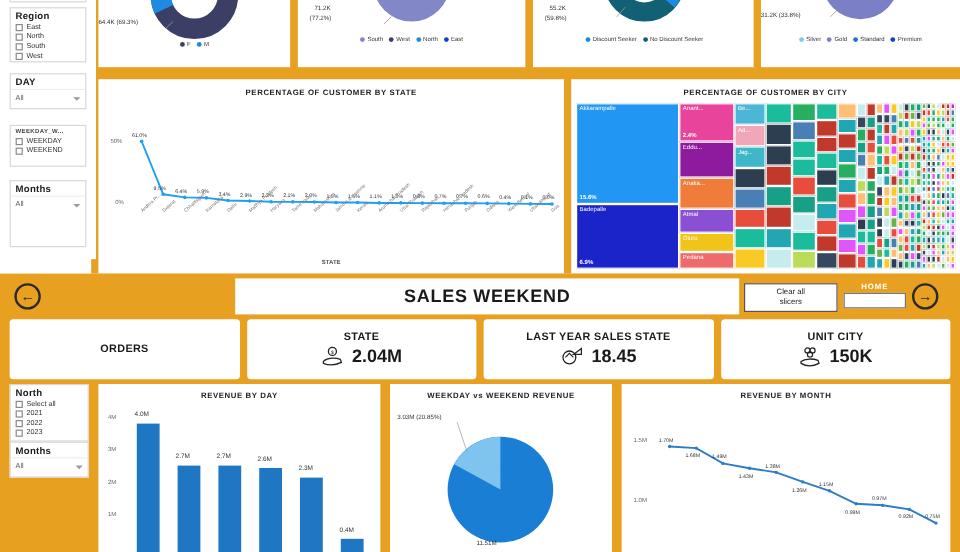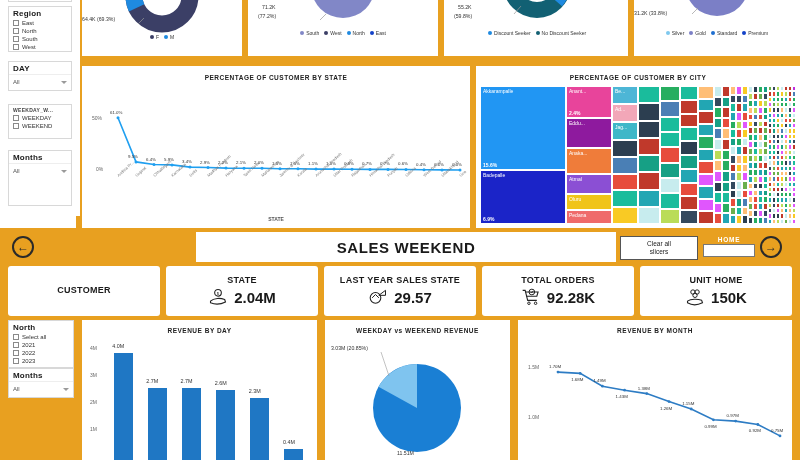--- a/index.html
+++ b/index.html
@@ -759,21 +759,21 @@
         <div class="home-field"></div>
       </div>
       <div class="fwd-btn">
         <span>→</span>
       </div>
     </div>
 
     <div class="kpi-row">
 
       <div class="kpi">
-        <div class="kpi-label">CUSTOMER</div>
+        <div class="kpi-label">ORDERS</div>
       </div>
 
       <div class="kpi">
         <div class="kpi-label">STATE</div>
         <div class="kpi-body">
           <svg class="kpi-ico" viewBox="0 0 24 24">
             <circle cx="12" cy="7" r="4" fill="none" stroke="#222" stroke-width="1.3"></circle>
             <text x="12" y="9.4" font-size="5" text-anchor="middle" fill="#222">$</text>
             <path d="M3 17 C7 13 15 13 20 15 L21 18 C15 21 8 21 3 19 Z" fill="none" stroke="#222" stroke-width="1.3"></path>
           </svg>
@@ -782,41 +782,27 @@
       </div>
 
       <div class="kpi">
         <div class="kpi-label">LAST YEAR SALES STATE</div>
         <div class="kpi-body">
           <svg class="kpi-ico" viewBox="0 0 24 24">
             <circle cx="9" cy="13" r="6.4" fill="none" stroke="#222" stroke-width="1.3"></circle>
             <path d="M5 13 L9 9 L13 13" fill="none" stroke="#222" stroke-width="1.2"></path>
             <path d="M13 10 L21 4 L21 10 Z" fill="none" stroke="#222" stroke-width="1.2"></path>
           </svg>
-          <div class="kpi-val">29.57</div>
-        </div>
-      </div>
+          <div class="kpi-val">18.45</div>
+        </div>
+      </div>
+
 
       <div class="kpi">
-        <div class="kpi-label">TOTAL ORDERS</div>
-        <div class="kpi-body">
-          <svg class="kpi-ico" viewBox="0 0 24 24">
-            <path d="M2 4 H5 L8 16 H19" fill="none" stroke="#222" stroke-width="1.3"></path>
-            <path d="M6.5 11 H19 L20.5 6 H5.5" fill="none" stroke="#222" stroke-width="1.3"></path>
-            <circle cx="13" cy="6" r="3.4" fill="none" stroke="#222" stroke-width="1.2"></circle>
-            <path d="M11.6 6 L12.8 7.2 L14.6 4.8" fill="none" stroke="#222" stroke-width="1.1"></path>
-            <circle cx="9.5" cy="19.5" r="1.5" fill="none" stroke="#222" stroke-width="1.2"></circle>
-            <circle cx="17.5" cy="19.5" r="1.5" fill="none" stroke="#222" stroke-width="1.2"></circle>
-          </svg>
-          <div class="kpi-val">92.28K</div>
-        </div>
-      </div>
-
-      <div class="kpi">
-        <div class="kpi-label">UNIT HOME</div>
+        <div class="kpi-label">UNIT CITY</div>
         <div class="kpi-body">
           <svg class="kpi-ico" viewBox="0 0 24 24">
             <circle cx="9.5" cy="6" r="2.6" fill="none" stroke="#222" stroke-width="1.2"></circle>
             <circle cx="14.5" cy="6" r="2.6" fill="none" stroke="#222" stroke-width="1.2"></circle>
             <circle cx="12" cy="10" r="2.6" fill="none" stroke="#222" stroke-width="1.2"></circle>
             <path d="M3 17 C7 14 15 14 20 16 L21 19 C15 22 8 22 3 19 Z" fill="none" stroke="#222" stroke-width="1.3"></path>
           </svg>
           <div class="kpi-val">150K</div>
         </div>
       </div>

